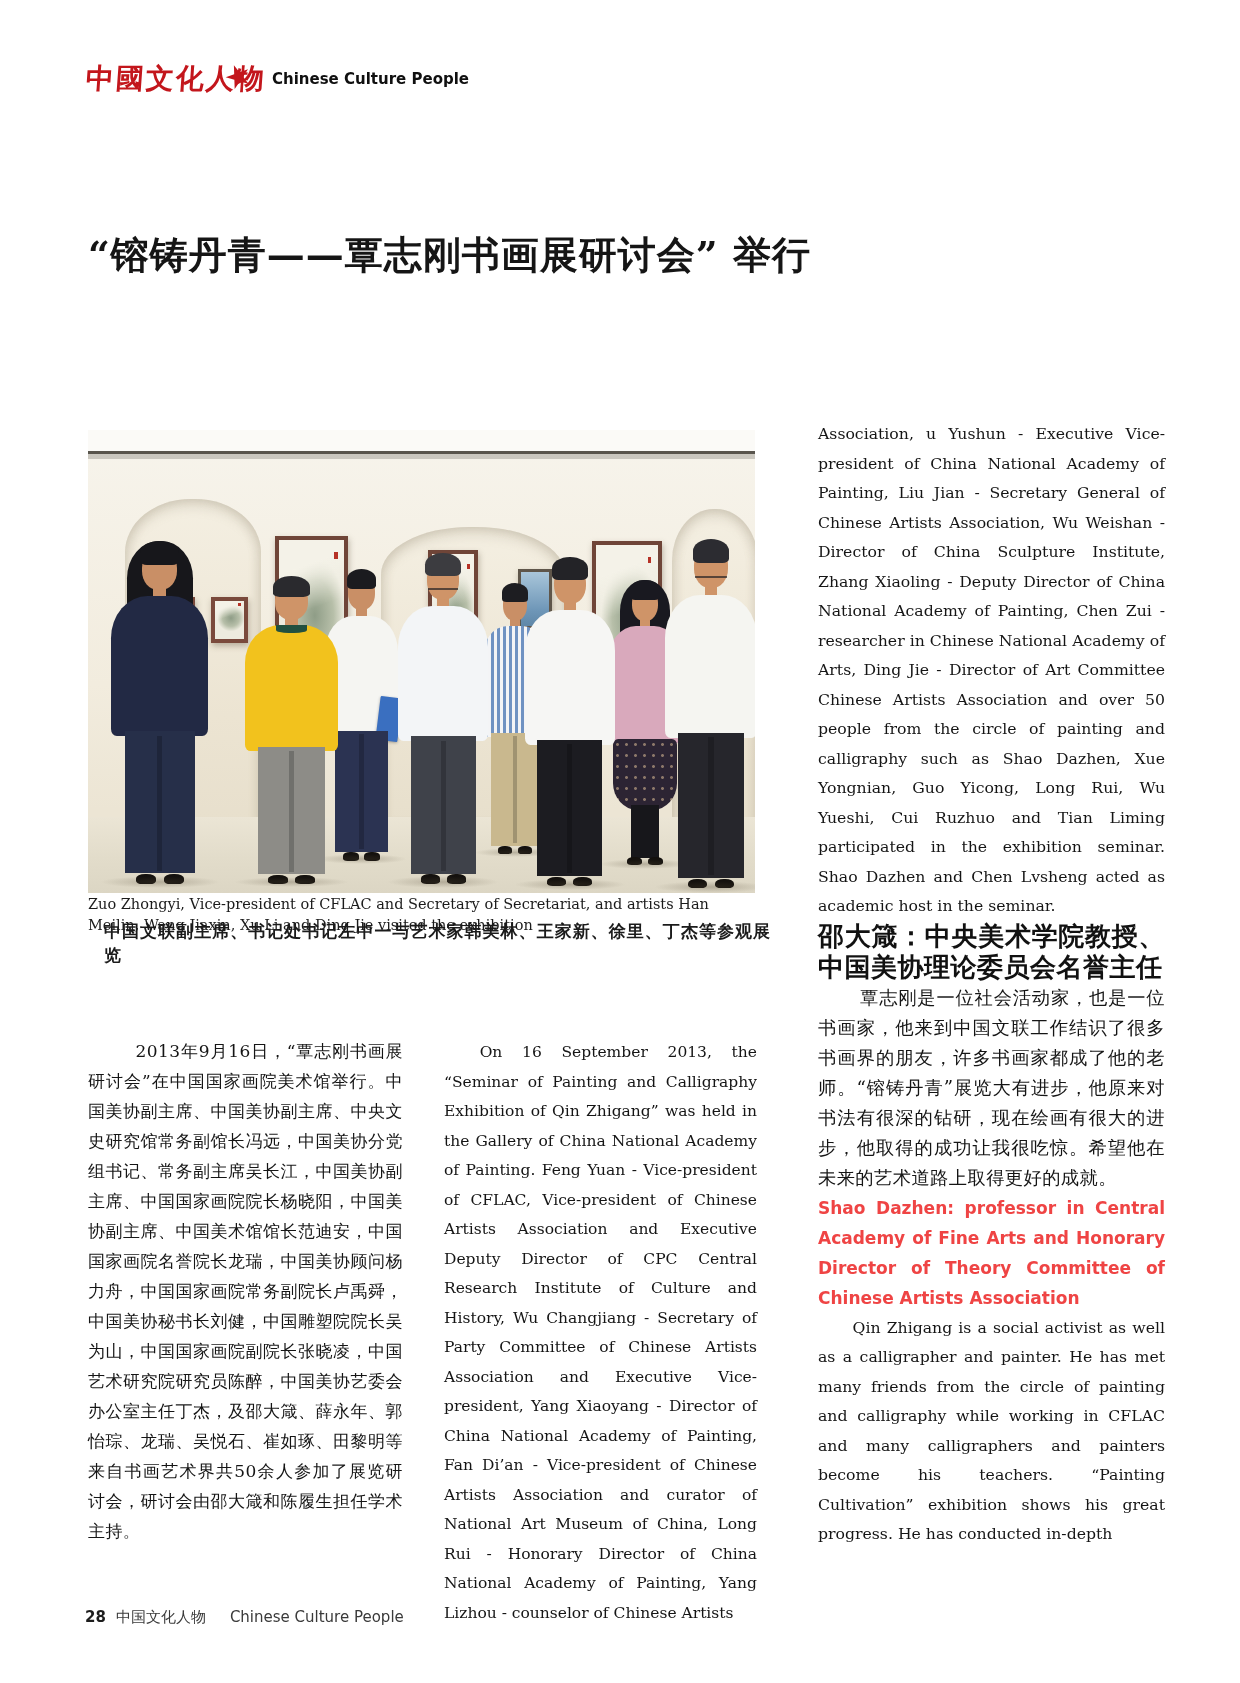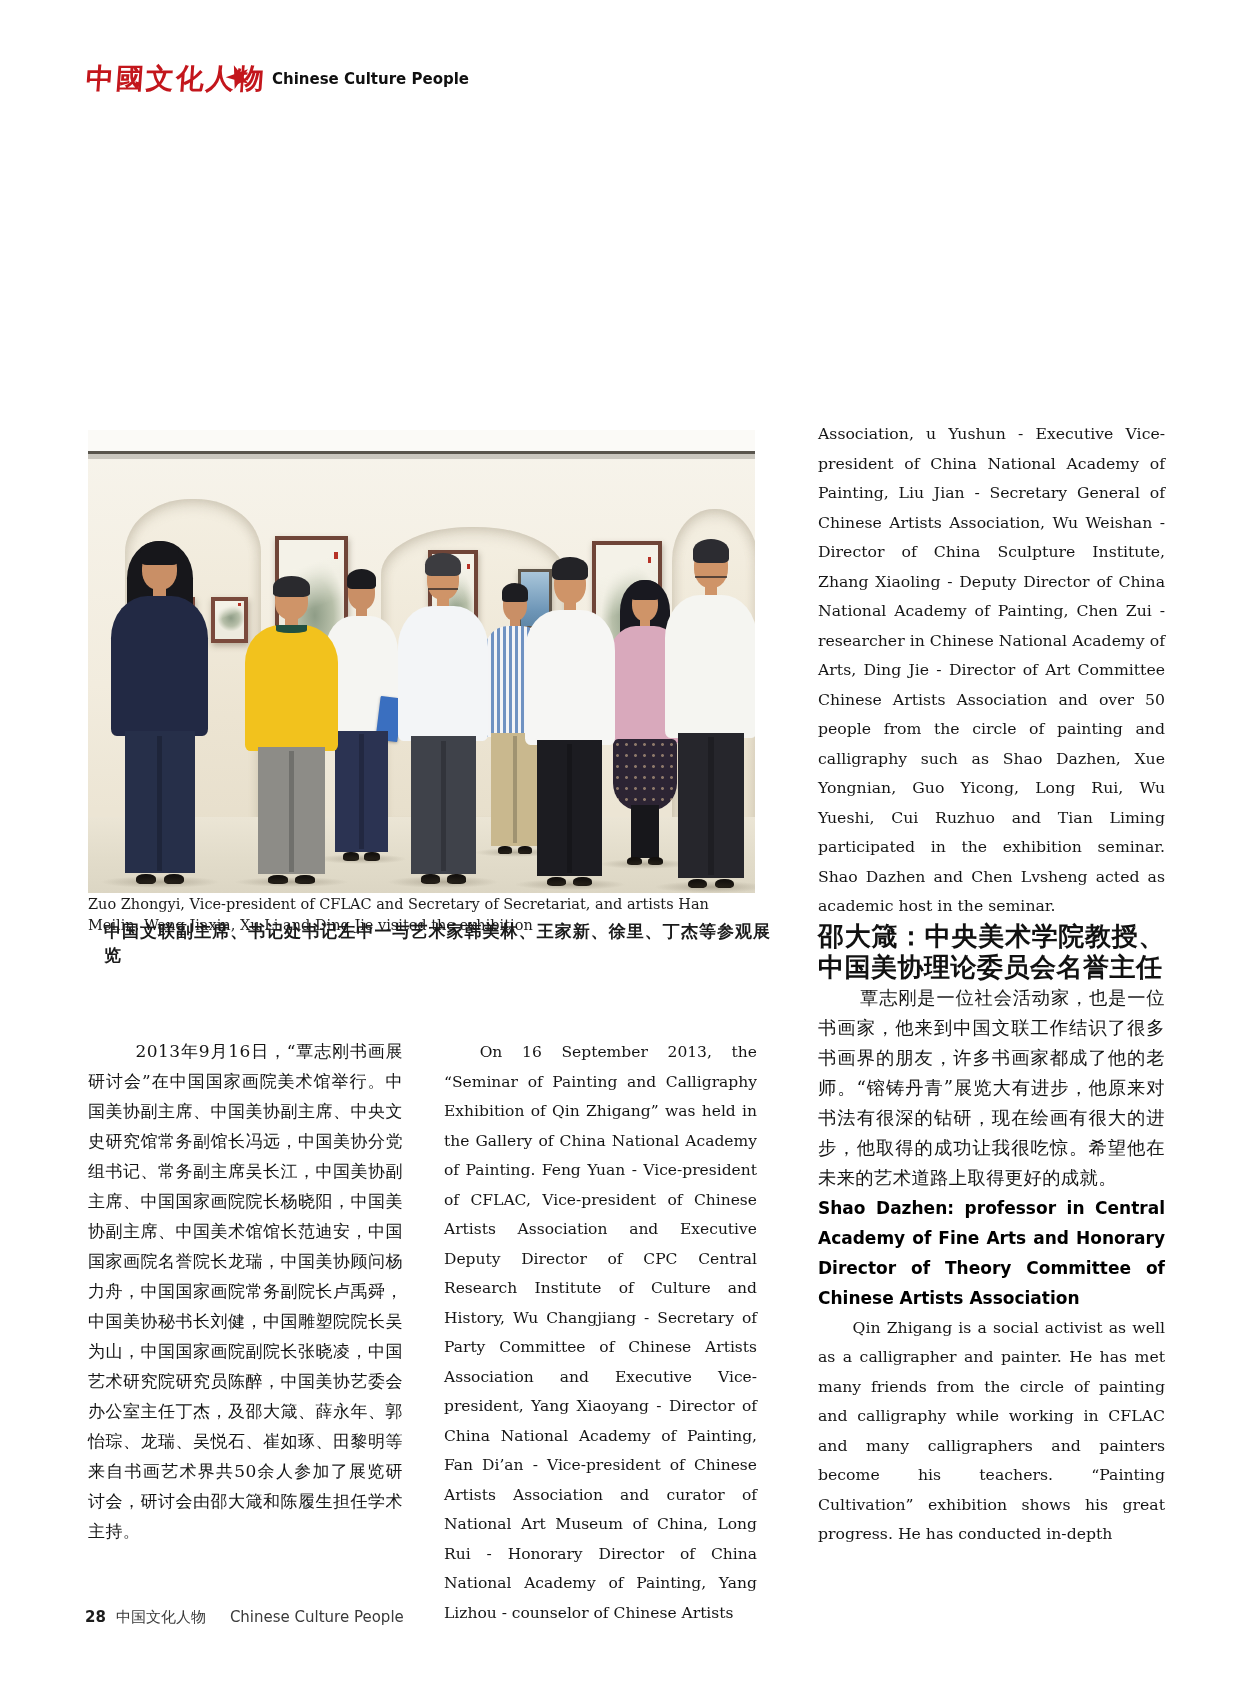--- a/index.html
+++ b/index.html
@@ -69,38 +69,39 @@
   .col-left{left:88px;top:1036px;width:315px;font-size:17px;line-height:30px;
             letter-spacing:.4px;text-indent:2.8em;}
   .col-mid{left:444px;top:1038px;width:313px;font-size:15.5px;line-height:29.5px;text-indent:2.3em;}
   .col-right{left:818px;top:419px;width:347px;}
   .col-right p{margin:0;}
   .cont-en{font-size:15.7px;line-height:29.5px;text-align:justify;}
   .h-cn{margin:22px 0 8px 0;font-family:"DejaVu Sans","Liberation Sans",sans-serif;
         font-size:26px;line-height:31px;font-weight:700;color:#111;text-align:justify;letter-spacing:.5px;}
   .p-cn{font-size:18.3px;line-height:30px;letter-spacing:.4px;text-align:justify;text-indent:2.3em;}
   .h-en{margin:26px 0 8px 0;font-family:"DejaVu Sans","Liberation Sans",sans-serif;
-        font-size:17px;line-height:30px;font-weight:700;color:#000000;text-align:justify;}
+        font-size:17px;line-height:30px;font-weight:700;color:#ef4444;text-align:justify;}
   .p-en{font-size:15.7px;line-height:29.5px;text-align:justify;text-indent:2.2em;}
 
   
   .footer{left:85px;top:1608px;font-family:"DejaVu Sans","Liberation Sans",sans-serif;
           font-size:15px;color:#3a3a3a;}
   .footer .num{font-weight:700;color:#1d1d1d;margin-right:10px;}
   .footer .cn{margin-right:24px;}
 </style>
 </head>
 <body>
 
 <div class="page">
 
   <div class="abs logo-cn">中國文化人物</div>
   <div class="abs logo-star">★</div>
   <div class="abs logo-en">Chinese Culture People</div>
 
+  <h1 class="abs title-cn" style="margin:0;">“镕铸丹青——覃志刚书画展研讨会” 举行</h1>
 
   <figure class="abs photo" style="margin:0;">
     <div id="scene" style="position:absolute;inset:0;">
         <div class="ceiling"></div>
         <div class="arch" style="left: 5.5%; top: 15%; width: 20.5%; height: 72%; z-index: 1;"></div>
         <div class="arch" style="left: 44%; top: 21%; width: 27.5%; height: 64%; z-index: 1;"></div>
         <div class="arch" style="left: 87.5%; top: 17%; width: 13%; height: 70%; z-index: 1;"></div>
         <div class="floor" style="z-index: 2;"></div>
         <div class="painting" style="left: 10.5%; top: 36%; width: 5.5%; height: 10%; background: rgb(122, 74, 60); z-index: 2;">
           <div class="art">

